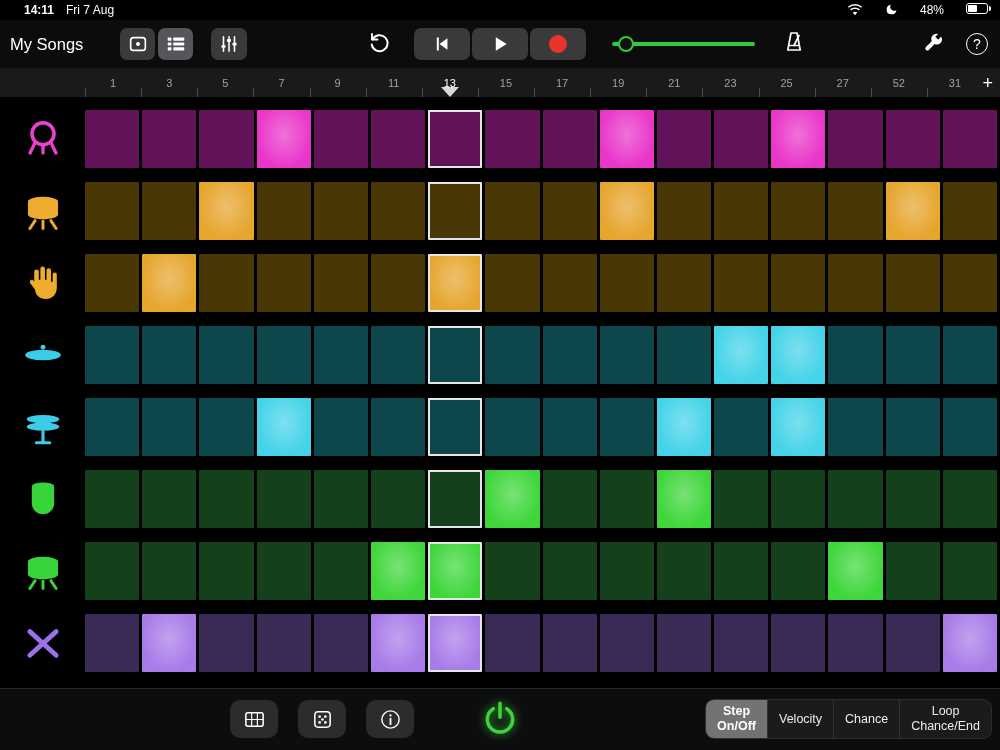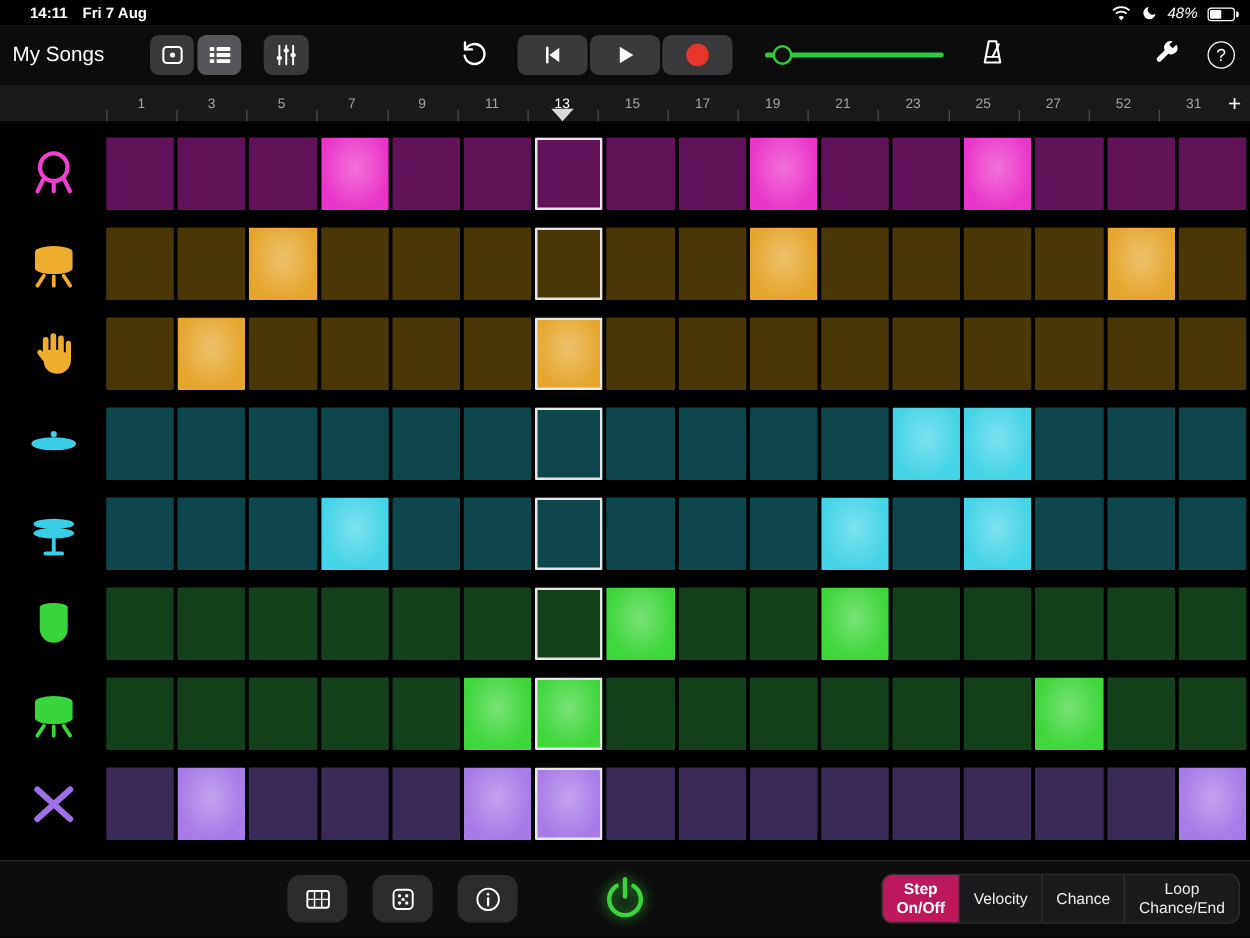--- a/index.html
+++ b/index.html
@@ -6,22 +6,22 @@
   html,body { margin:0; padding:0; }
   body {
     width:1000px; height:750px; position:relative; overflow:hidden;
     background:#000; color:#fff;
     font-family:"Liberation Sans", sans-serif;
   }
   
   .status-bar { position:absolute; top:0; left:0; right:0; height:20px;
     display:flex; align-items:center; padding:0 9px; font-size:12px;margin-left:15px; }
   .sb-left { display:flex; gap:12px; align-items:center; font-weight:bold; }
-  .sb-left .date { font-weight:bold; }
-  .sb-right { margin-left:auto; display:flex; align-items:flex-end; gap:8px;font-style:italic; }
+  .sb-left .date { font-weight:normal; }
+  .sb-right { margin-left:auto; display:flex; align-items:flex-start; gap:22px; }
   .sb-right svg { display:block; }
   .bat-wrap { display:flex; align-items:center; }
   .bat-body { width:22px; height:11px; border:1px solid #fff; border-radius:3px; position:relative; }
   .bat-fill { position:absolute; left:1px; top:1px; bottom:1px; width:46%; background:#fff; border-radius:1px; }
   .bat-cap { width:2px; height:5px; background:#fff; border-radius:0 2px 2px 0; margin-left:1px; }
   
   .toolbar { position:absolute; top:20px; left:0; right:0; height:48px; background:#0c0c0d; }
   .tb-btn { position:absolute; background:#3a3a3c; border-radius:7px;
     display:flex; align-items:center; justify-content:center; }
   .tb-btn svg { display:block; }
@@ -89,21 +89,21 @@
   .info-btn { left:366px; }
   .power-btn { position:absolute; left:477px; top:8px; width:46px; height:46px;
     display:flex; align-items:center; justify-content:center; }
   .power-btn svg { filter:drop-shadow(0 0 5px rgba(60,220,60,0.85)); }
   .segmented { position:absolute; right:8px; top:10px; height:40px; display:flex;
     background:#1b1b1d; border:1px solid #2e2e30; border-radius:9px; overflow:hidden; }
   .segment { display:flex; flex-direction:column; align-items:center;
     justify-content:center; padding:0 11px; font-size:12.5px; color:#ececee;
     border-left:1px solid #323234; text-align:center; line-height:1.18; }
   .segment:first-child { border-left:none; }
-  .segment.selected { background:#be185d; color:#fff; font-weight:bold; }
+  .segment.selected { background:#737373; color:#fff; font-weight:bold; }
 </style>
 </head>
 <body>
 
 <div class="status-bar">
   <div class="sb-left">
     <span>14:11</span>
     <span class="date">Fri 7 Aug</span>
   </div>
   <div class="sb-right">

